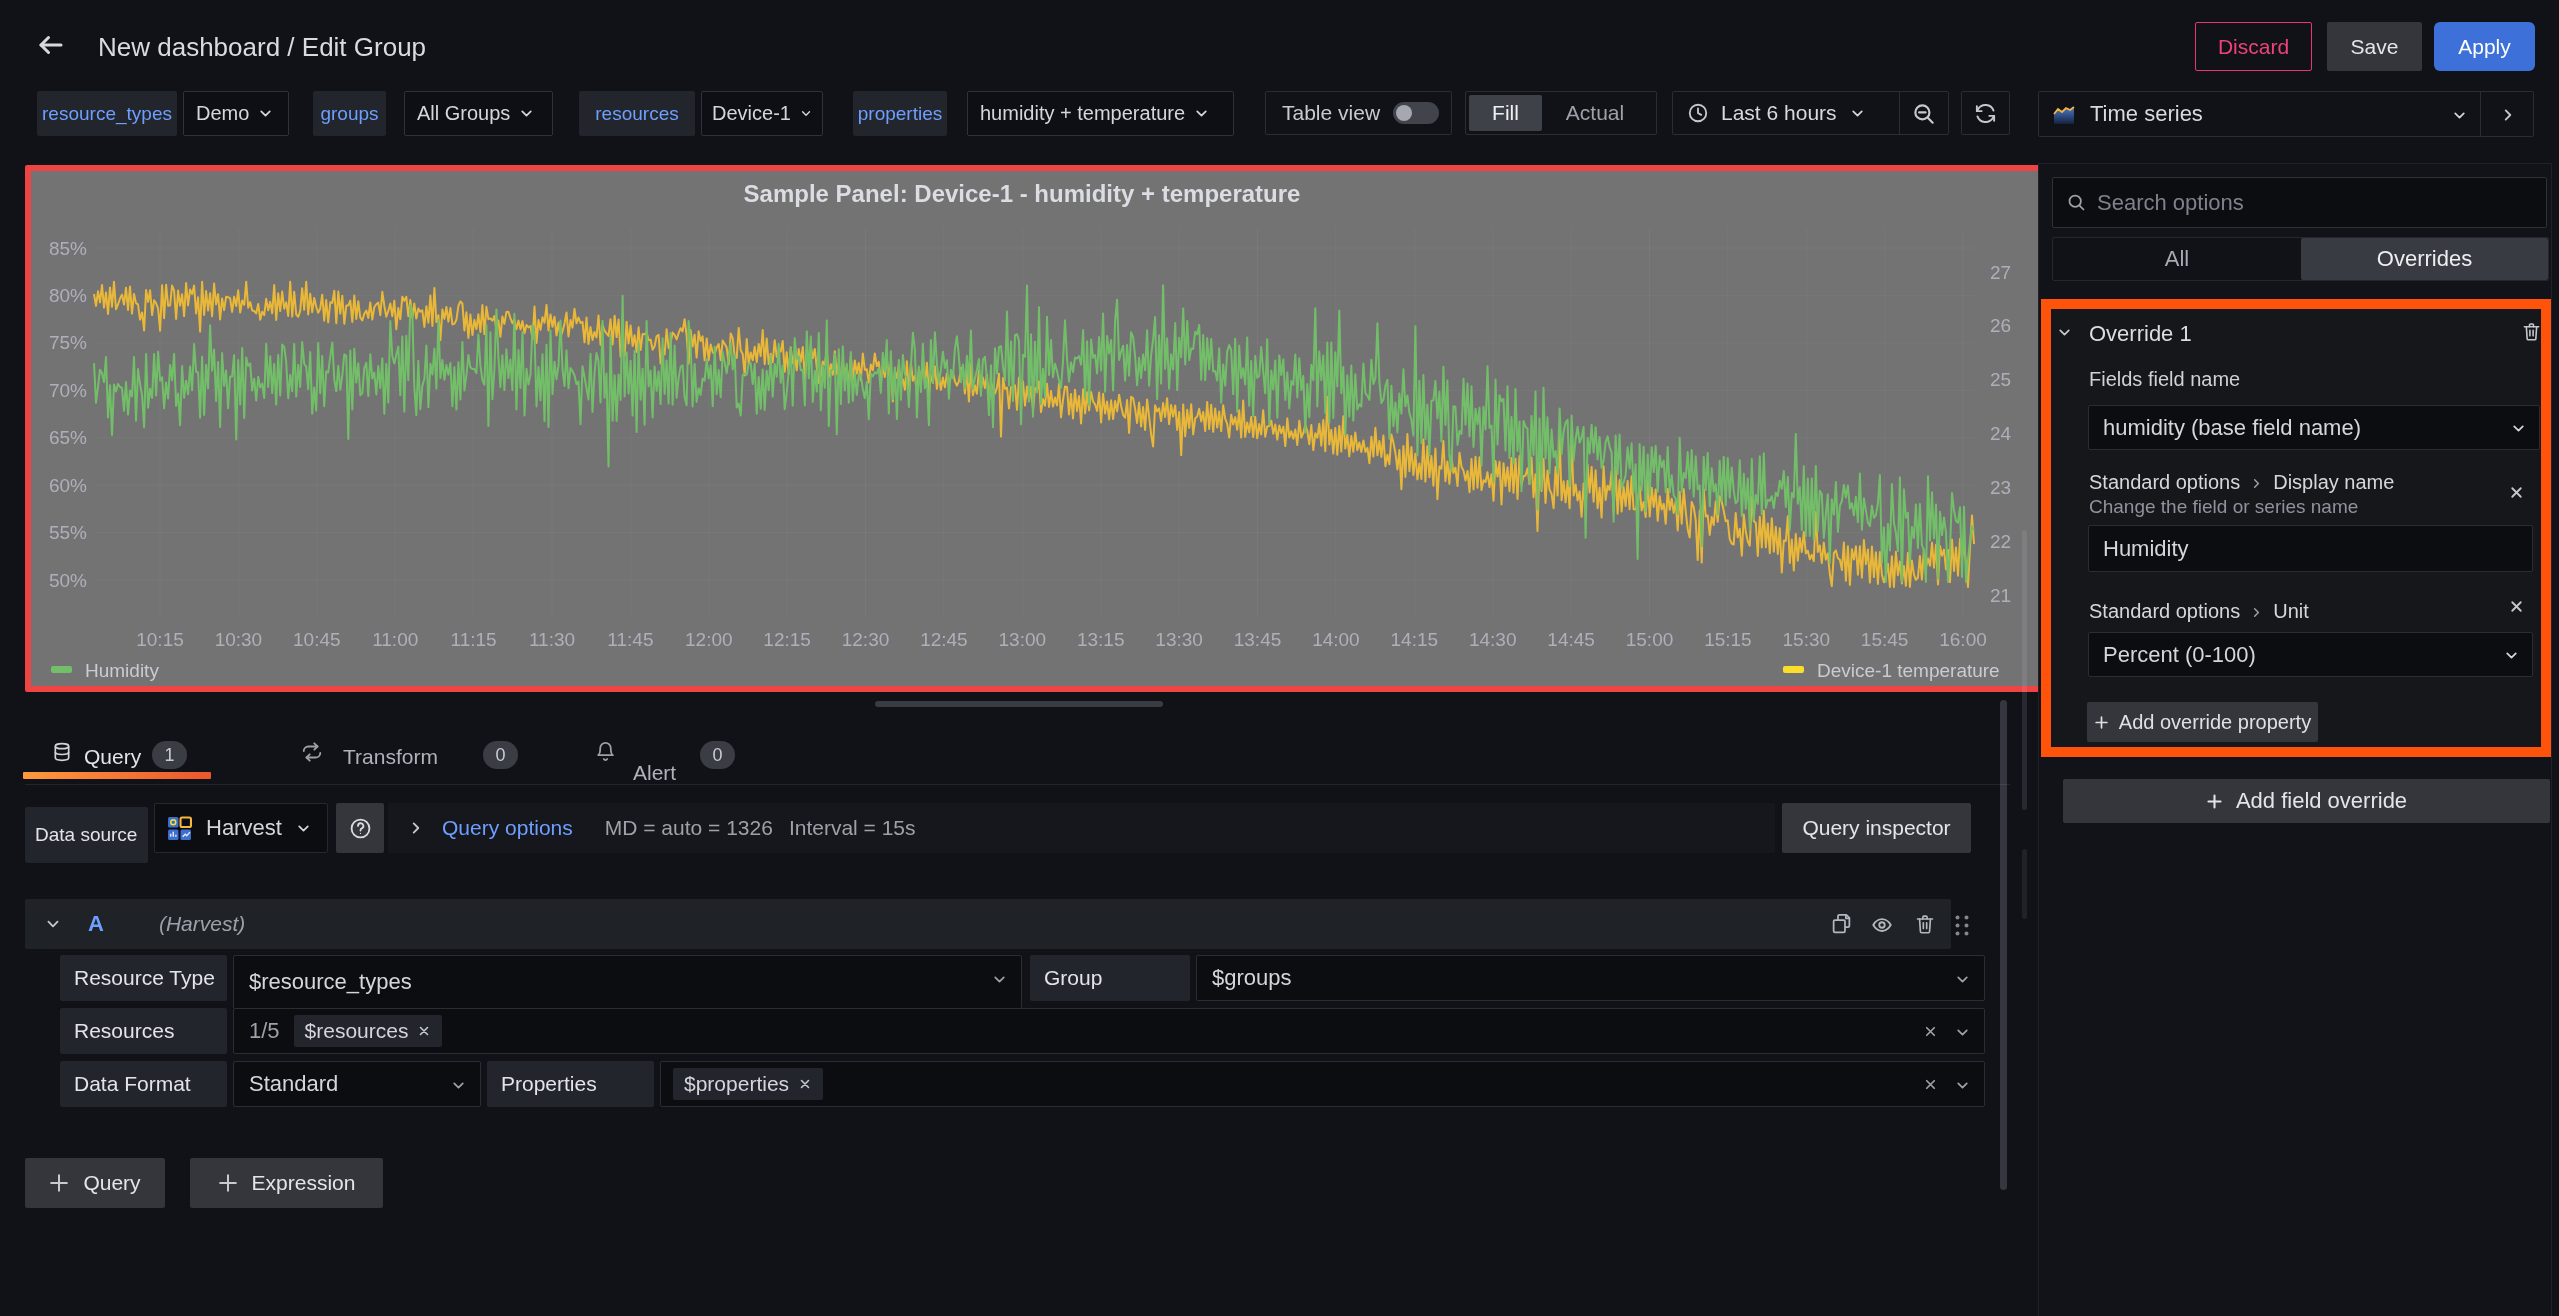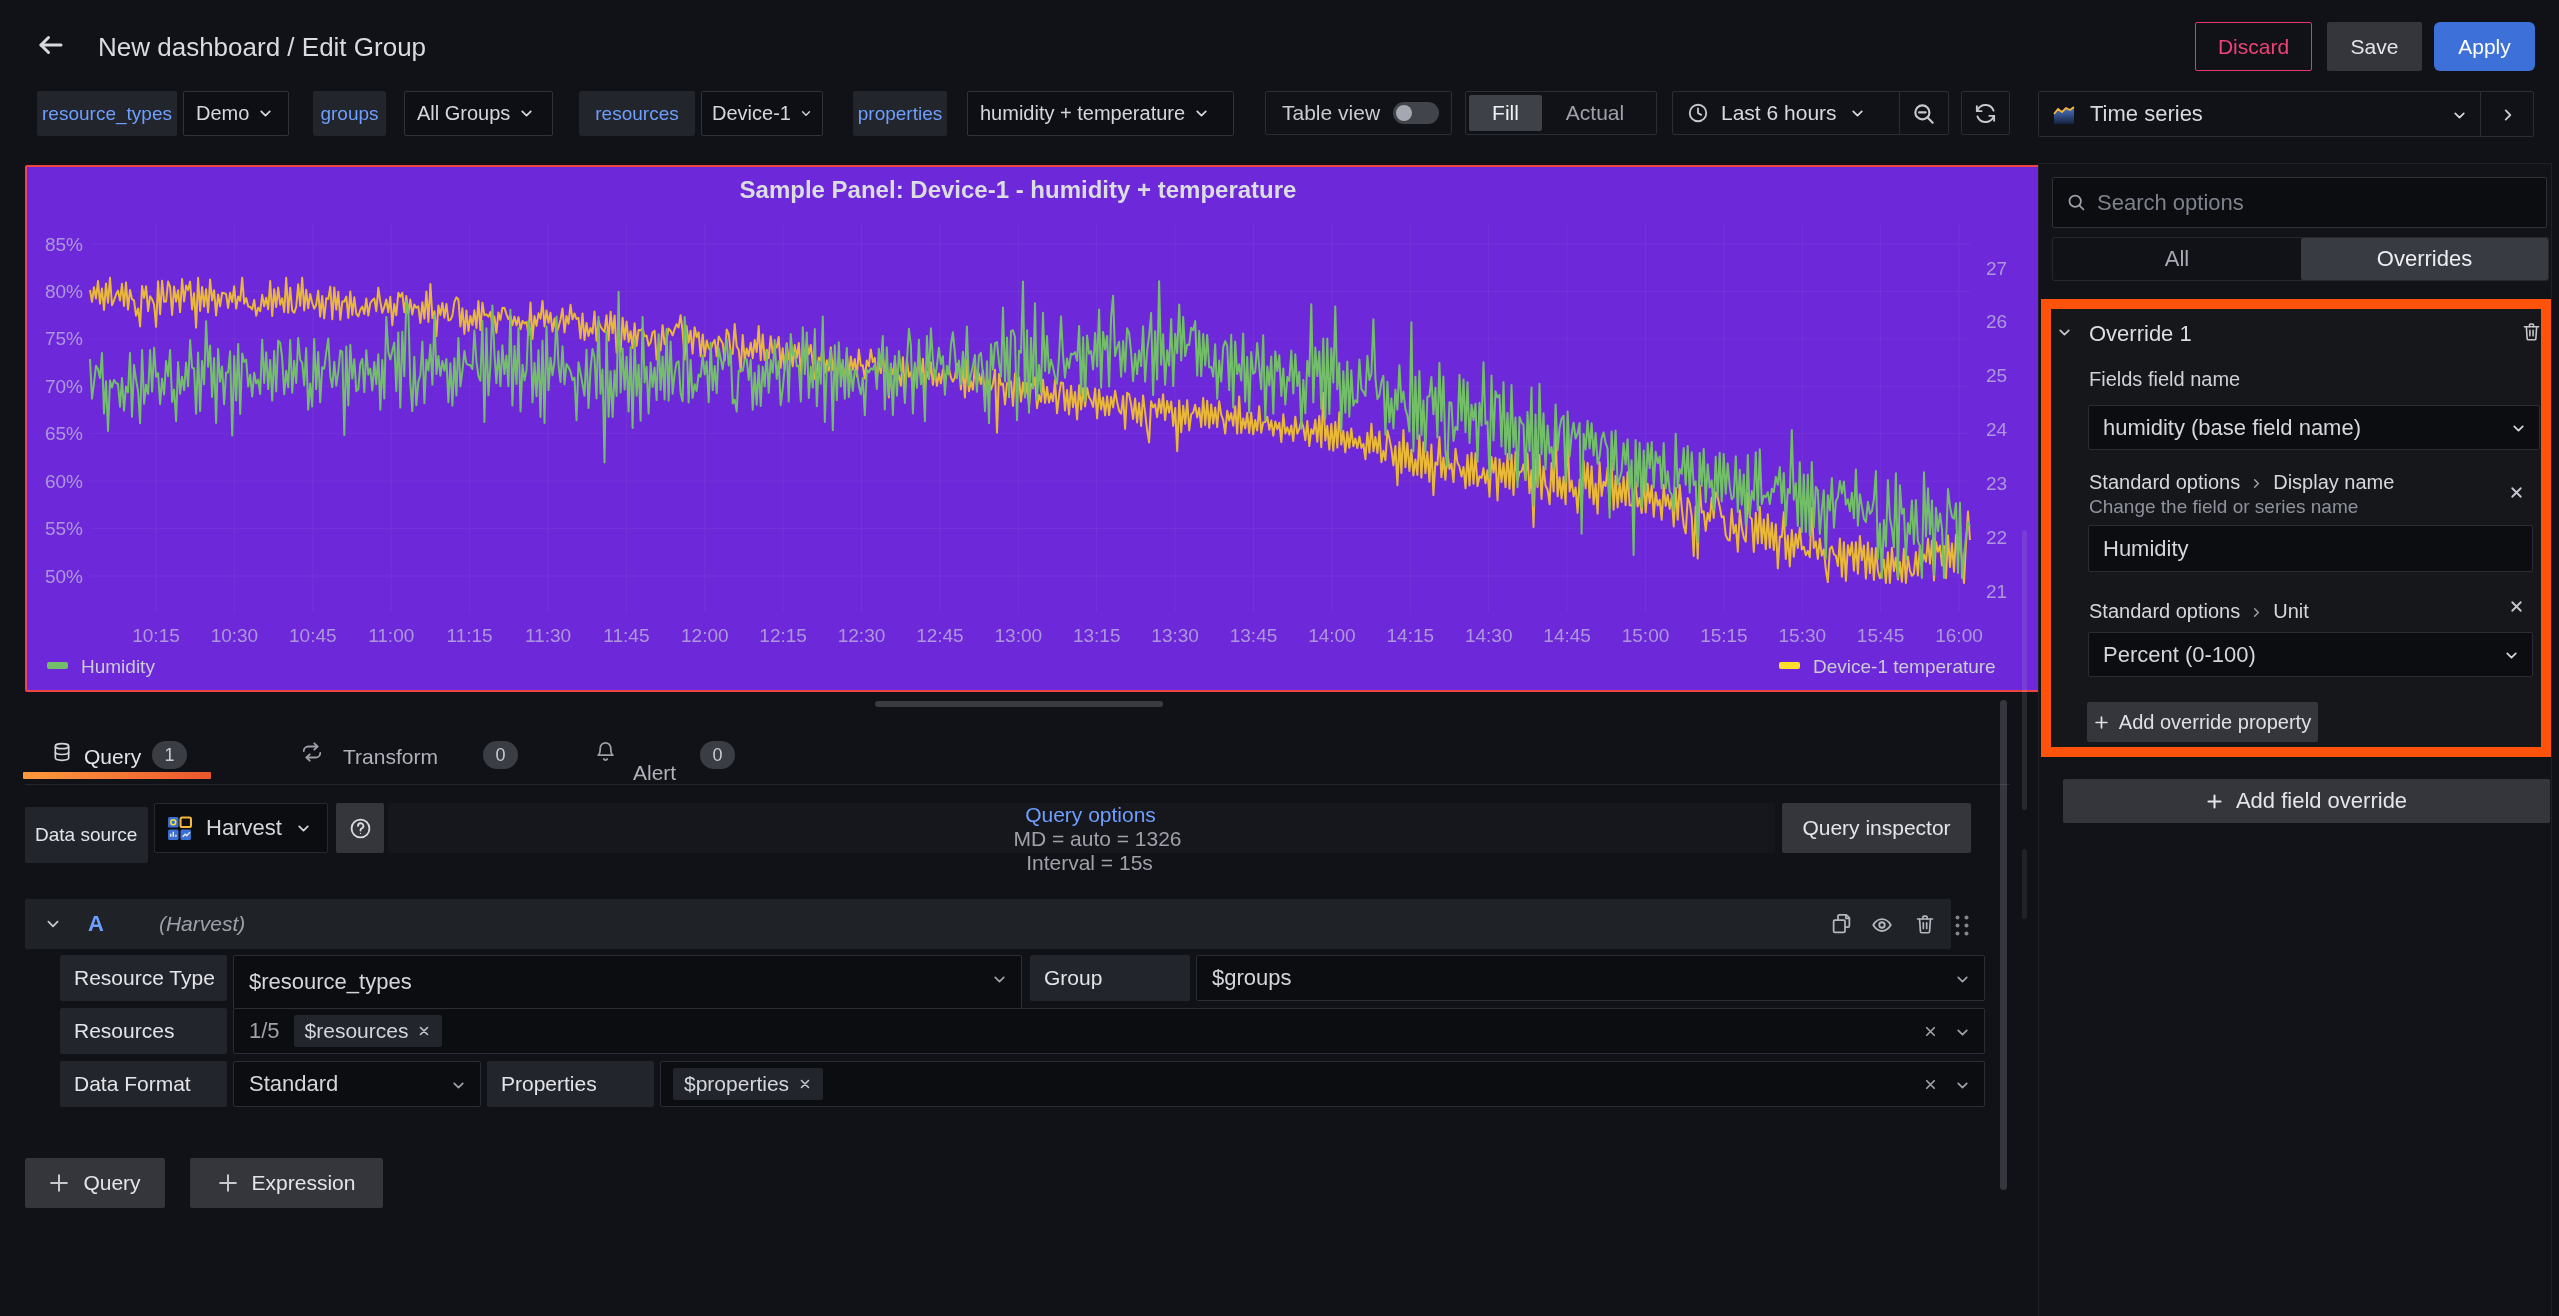--- a/index.html
+++ b/index.html
@@ -100,21 +100,21 @@
 
   <div class="abs flex" style="left:1961px;top:91px;width:49px;height:44px;border:1px solid #2A2D33;border-radius:2px;justify-content:center;">
     <svg class="ic" width="23" height="23" viewBox="0 0 24 24" fill="none" stroke="#C7C8CF" stroke-width="2" stroke-linecap="round" stroke-linejoin="round">
         <path d="M20.4 9A9 9 0 0 0 4.2 7.5L3 9.5"></path>
         <path d="M3 4.5v5h5"></path>
         <path d="M3.6 15a9 9 0 0 0 16.2 1.5l1.2-2"></path>
         <path d="M21 19.5v-5h-5"></path>
       </svg>
   </div>
 
-  <div class="abs" style="left:25px;top:165px;width:2098px;height:527px;background:#6d28d9;border:2px solid #ef4444;border-radius:2px;">
+  <div class="abs" style="left:25px;top:165px;width:2098px;height:527px;background:#737373;border:6px solid #ef4444;border-radius:2px;">
     <svg width="1983" height="525" viewBox="0 0 1983 525" style="position:absolute;left:0;top:0;">
 <text x="991" y="31" text-anchor="middle" font-family="Liberation Sans, sans-serif" font-size="24" font-weight="bold" fill="#DCDDE2">Sample Panel: Device-1 - humidity + temperature</text>
 <line x1="63" y1="409.0" x2="1943" y2="409.0" stroke="rgba(204,204,220,0.07)" stroke-width="1"></line>
 <text x="56" y="415.5" text-anchor="end" font-family="Liberation Sans, sans-serif" font-size="19" fill="rgba(204,204,220,0.68)">50%</text>
 <line x1="63" y1="361.6" x2="1943" y2="361.6" stroke="rgba(204,204,220,0.07)" stroke-width="1"></line>
 <text x="56" y="368.1" text-anchor="end" font-family="Liberation Sans, sans-serif" font-size="19" fill="rgba(204,204,220,0.68)">55%</text>
 <line x1="63" y1="314.1" x2="1943" y2="314.1" stroke="rgba(204,204,220,0.07)" stroke-width="1"></line>
 <text x="56" y="320.6" text-anchor="end" font-family="Liberation Sans, sans-serif" font-size="19" fill="rgba(204,204,220,0.68)">60%</text>
 <line x1="63" y1="266.7" x2="1943" y2="266.7" stroke="rgba(204,204,220,0.07)" stroke-width="1"></line>
 <text x="56" y="273.2" text-anchor="end" font-family="Liberation Sans, sans-serif" font-size="19" fill="rgba(204,204,220,0.68)">65%</text>
@@ -236,21 +236,21 @@
         <path d="m3 5 4 4 4-4"></path>
       </svg>
   </div>
   <div class="abs btn-sec" style="left:336px;top:803px;width:48px;height:50px;">
     <svg class="ic" width="23" height="23" viewBox="0 0 24 24" fill="none" stroke="#DADBE0" stroke-width="1.9">
         <circle cx="12" cy="12" r="9.3"></circle>
         <path d="M9.4 9.3a2.8 2.8 0 1 1 3.9 2.6c-.9.4-1.3 1-1.3 1.8v.4" stroke-linecap="round"></path>
         <circle cx="12" cy="17.1" r="0.6" fill="#DADBE0" stroke="none"></circle>
       </svg>
   </div>
-  <div class="abs flex" style="left:388px;top:803px;width:1387px;height:50px;background:#16171C;border-radius:2px;flex-direction:column;">
+  <div class="abs flex" style="left:388px;top:803px;width:1387px;height:50px;background:#16171C;border-radius:2px;">
     <svg class="ic" style="margin-left:20px;" width="16" height="16" viewBox="0 0 14 14" fill="none" stroke="#C7C8CF" stroke-width="1.6" stroke-linecap="round" stroke-linejoin="round">
         <path d="m5 3 4 4-4 4"></path>
       </svg>
     <span class="blue" style="margin-left:18px;font-size:21px;font-weight:500;">Query options</span>
     <span class="t2" style="margin-left:32px;font-size:21px;">MD = auto = 1326</span>
     <span class="t2" style="margin-left:16px;font-size:21px;">Interval = 15s</span>
   </div>
   <div class="abs btn-sec" style="left:1782px;top:803px;width:189px;height:50px;font-size:21px;font-weight:500;">Query inspector</div>
 
   <div class="abs flex" style="left:25px;top:899px;width:1926px;height:50px;background:#1F2227;border-radius:2px;">

